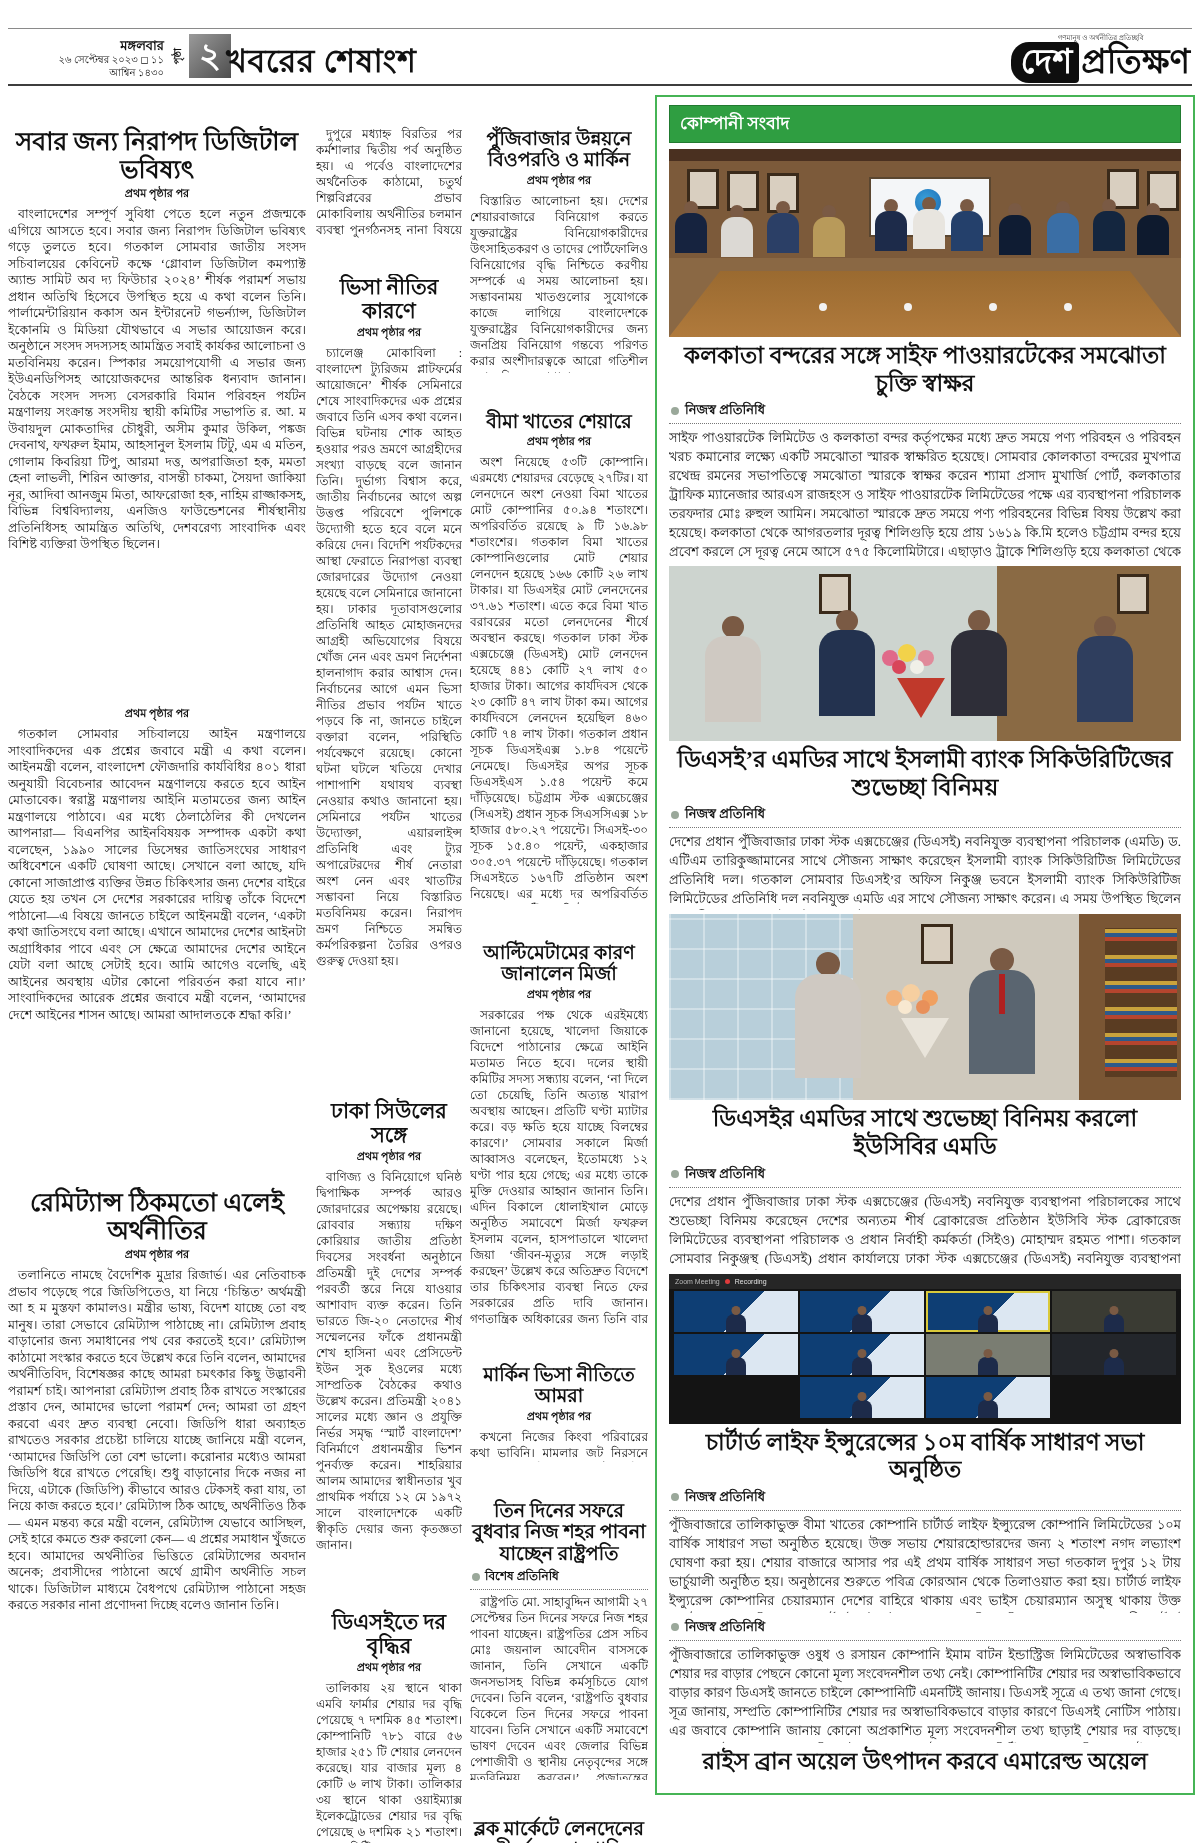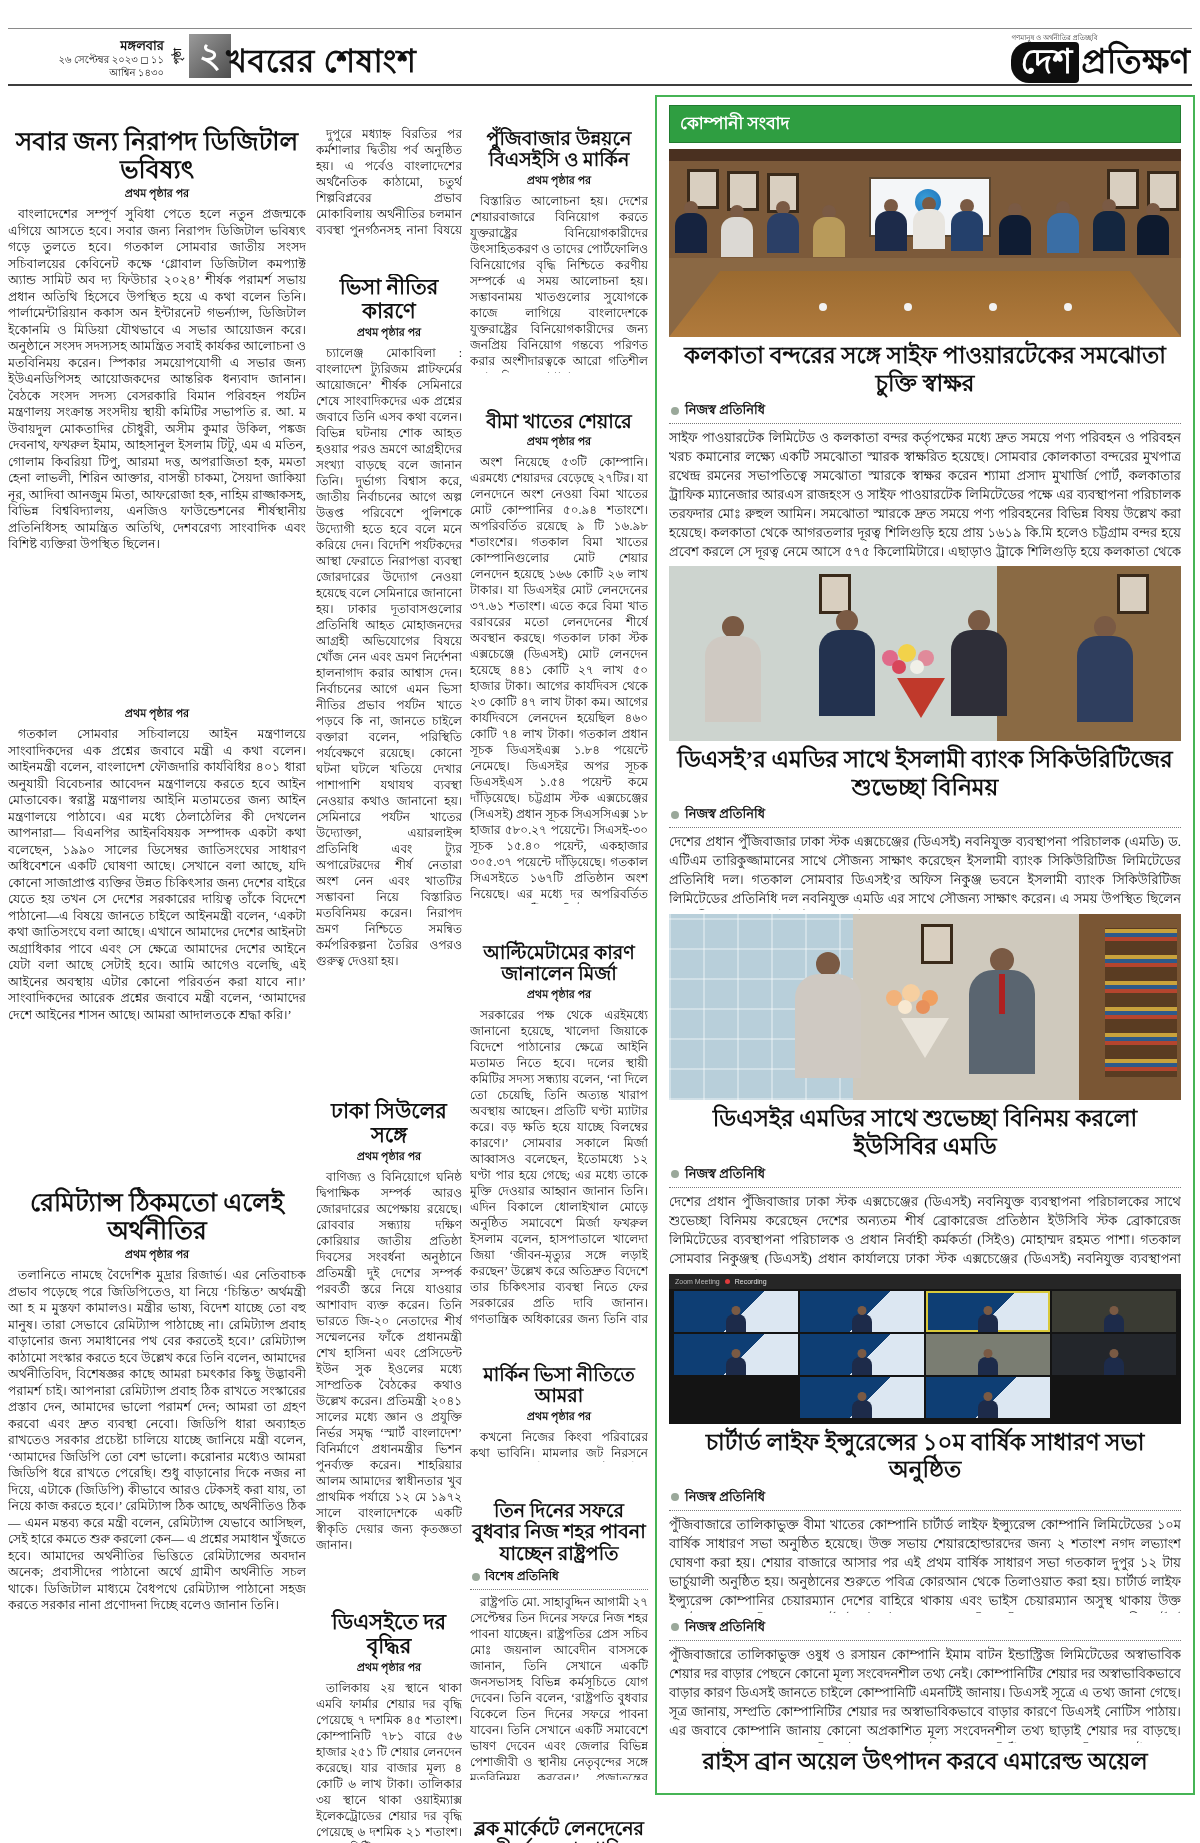--- a/index.html
+++ b/index.html
@@ -9,21 +9,21 @@
   .top-rule{position:absolute;left:8px;right:8px;top:28px;border-top:1.5px solid #8a8a8a;}
   .header{position:absolute;left:8px;right:8px;top:32px;height:50px;}
   .date-block{position:absolute;left:46px;top:6px;text-align:right;width:110px;line-height:1.25;}
   .weekday{font-weight:bold;font-size:13px;text-align:right;}
   .dateline{font-size:10px;}
   .page-box{position:absolute;left:162px;top:0px;height:48px;display:flex;align-items:center;}
   .page-word{writing-mode:vertical-rl;transform:rotate(180deg);font-size:10px;font-weight:bold;margin-right:2px;}
   .page-num{display:inline-block;width:42px;height:44px;background:linear-gradient(135deg,#9a9a9a,#4e4e4e);
             color:#fff;font-size:34px;font-weight:bold;text-align:center;line-height:44px;}
   .section-title{position:absolute;left:218px;top:4px;margin:0;font-size:32px;font-weight:bold;letter-spacing:.5px;}
-  .masthead{position:absolute;right:2px;top:0;text-align:left;}
+  .masthead{position:absolute;right:2px;top:0;text-align:center;}
   .masthead-tagline{font-size:7px;color:#333;margin-bottom:1px;}
   .masthead-title{font-size:34px;font-weight:bold;line-height:1;}
   .masthead-desh{background:#0e0e0e;color:#fff;border-radius:18px 4px 4px 18px;padding:1px 7px 3px 9px;}
   .masthead-rest{color:#0e0e0e;margin-left:2px;}
   .header-rule{position:absolute;left:8px;right:8px;top:84px;border-top:2.5px solid #3d3d3d;}
   
   .col{position:absolute;top:90px;}
   .col1{left:8px;width:298px;}
   .col2{left:316px;width:146px;}
   .col3{left:470px;width:178px;}
@@ -155,21 +155,21 @@
     </article>
     <article class="art" style="height:374px">
       <h2 class="hl hl-c2">ডিএসইতে দর বৃদ্ধির</h2>
       <div class="cont">প্রথম পৃষ্ঠার পর</div>
       <p class="body">তালিকায় ২য় স্থানে থাকা এমবি ফার্মার শেয়ার দর বৃদ্ধি পেয়েছে ৭ দশমিক ৪৫ শতাংশ। কোম্পানিটি ৭৮১ বারে ৫৬ হাজার ২৫১ টি শেয়ার লেনদেন করেছে। যার বাজার মূল্য ৪ কোটি ৬ লাখ টাকা। তালিকার ৩য় স্থানে থাকা ওয়াইম্যাক্স ইলেকট্রোডের শেয়ার দর বৃদ্ধি পেয়েছে ৬ দশমিক ২১ শতাংশ। কোম্পানিটি ৫২৪ বারে ৩ লাখ ৮৩ হাজার শেয়ার লেনদেন করেছে। দর বৃদ্ধির তালিকায় থাকা অন্য কোম্পানিগুলোর শেয়ারও গতকাল উল্লেখযোগ্য হারে লেনদেন হয়েছে বলে ডিএসই সূত্রে জানা গেছে।</p>
     </article>
   </section>
 
   <section class="col col3">
     <article class="art" style="height:247px">
-      <h2 class="hl hl-c3">পুঁজিবাজার উন্নয়নে বিএসইসি ও মার্কিন</h2>
+      <h2 class="hl hl-c3">পুঁজিবাজার উন্নয়নে বিওপরওি ও মার্কিন</h2>
       <div class="cont">প্রথম পৃষ্ঠার পর</div>
       <p class="body">বিস্তারিত আলোচনা হয়। দেশের শেয়ারবাজারে বিনিয়োগ করতে যুক্তরাষ্ট্রের বিনিয়োগকারীদের উৎসাহিতকরণ ও তাদের পোর্টফোলিও বিনিয়োগের বৃদ্ধি নিশ্চিতে করণীয় সম্পর্কে এ সময় আলোচনা হয়। সম্ভাবনাময় খাতগুলোর সুযোগকে কাজে লাগিয়ে বাংলাদেশকে যুক্তরাষ্ট্রের বিনিয়োগকারীদের জন্য জনপ্রিয় বিনিয়োগ গন্তব্যে পরিণত করার অংশীদারত্বকে আরো গতিশীল করার বিষয়ে আশাবাদ ব্যক্ত করেছে। বৈঠকে যুক্তরাষ্ট্র দূতাবাসের প্রতিনিধি দল বাংলাদেশে একটি প্রাণবন্ত, গতিশীল ও স্বচ্ছ পুঁজিবাজার গড়তে প্রযুক্তিগত উন্নয়ন, বিশেষ করে সাইবার নিরাপত্তা ঝুঁকি প্রশমনে যুক্তরাষ্ট্রের প্রযুক্তিগত সহযোগিতার বিষয়ে আগ্রহ প্রকাশ করে।</p>
     </article>
     <article class="art" style="height:495px">
       <h2 class="hl hl-c3">বীমা খাতের শেয়ারে</h2>
       <div class="cont">প্রথম পৃষ্ঠার পর</div>
       <p class="body">অংশ নিয়েছে ৫৩টি কোম্পানি। এরমধ্যে শেয়ারদর বেড়েছে ২৭টির। যা লেনদেনে অংশ নেওয়া বিমা খাতের মোট কোম্পানির ৫০.৯৪ শতাংশে। অপরিবর্তিত রয়েছে ৯ টি ১৬.৯৮ শতাংশের। গতকাল বিমা খাতের কোম্পানিগুলোর মোট শেয়ার লেনদেন হয়েছে ১৬৬ কোটি ২৬ লাখ টাকার। যা ডিএসইর মোট লেনদেনের ৩৭.৬১ শতাংশ। এতে করে বিমা খাত বরাবরের মতো লেনদেনের শীর্ষে অবস্থান করছে। গতকাল ঢাকা স্টক এক্সচেঞ্জে (ডিএসই) মোট লেনদেন হয়েছে ৪৪১ কোটি ২৭ লাখ ৫০ হাজার টাকা। আগের কার্যদিবস থেকে ২৩ কোটি ৪৭ লাখ টাকা কম। আগের কার্যদিবসে লেনদেন হয়েছিল ৪৬০ কোটি ৭৪ লাখ টাকা। গতকাল প্রধান সূচক ডিএসইএক্স ১.৮৪ পয়েন্টে নেমেছে। ডিএসইর অপর সূচক ডিএসইএস ১.৫৪ পয়েন্ট কমে দাঁড়িয়েছে। চট্টগ্রাম স্টক এক্সচেঞ্জের (সিএসই) প্রধান সূচক সিএসসিএক্স ১৮ হাজার ৫৮০.২৭ পয়েন্টে। সিএসই-৩০ সূচক ১৫.৪০ পয়েন্ট, একহাজার ৩০৫.৩৭ পয়েন্টে দাঁড়িয়েছে। গতকাল সিএসইতে ১৬৭টি প্রতিষ্ঠান অংশ নিয়েছে। এর মধ্যে দর অপরিবর্তিত রয়েছে ৬৩টি প্রতিষ্ঠানের শেয়ার লেনদেন হয়েছে।</p>
     </article>
     <article class="art" style="height:386px">
       <h2 class="hl hl-c3">আল্টিমেটামের কারণ জানালেন মির্জা</h2>

